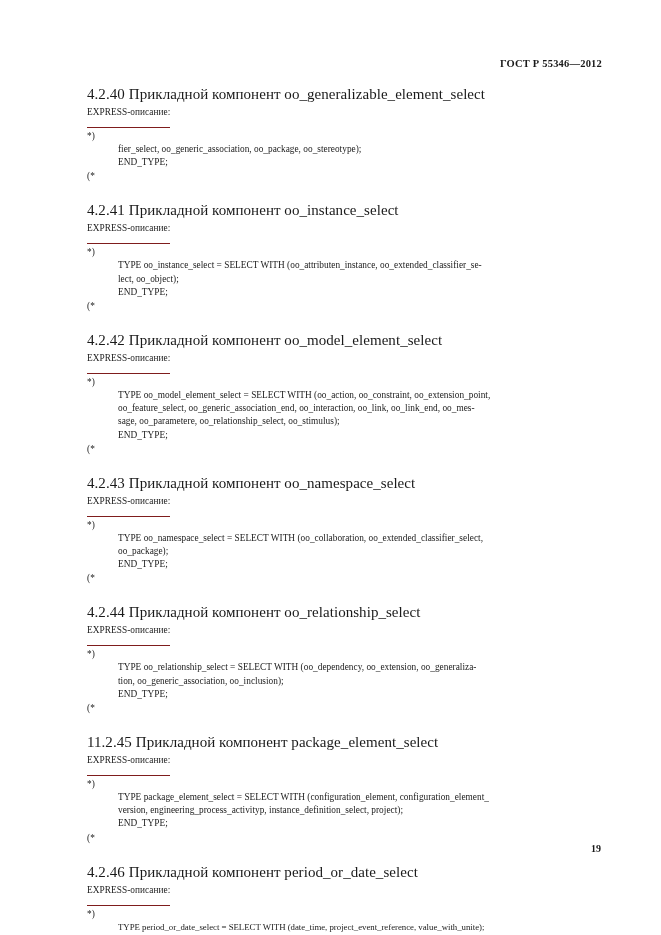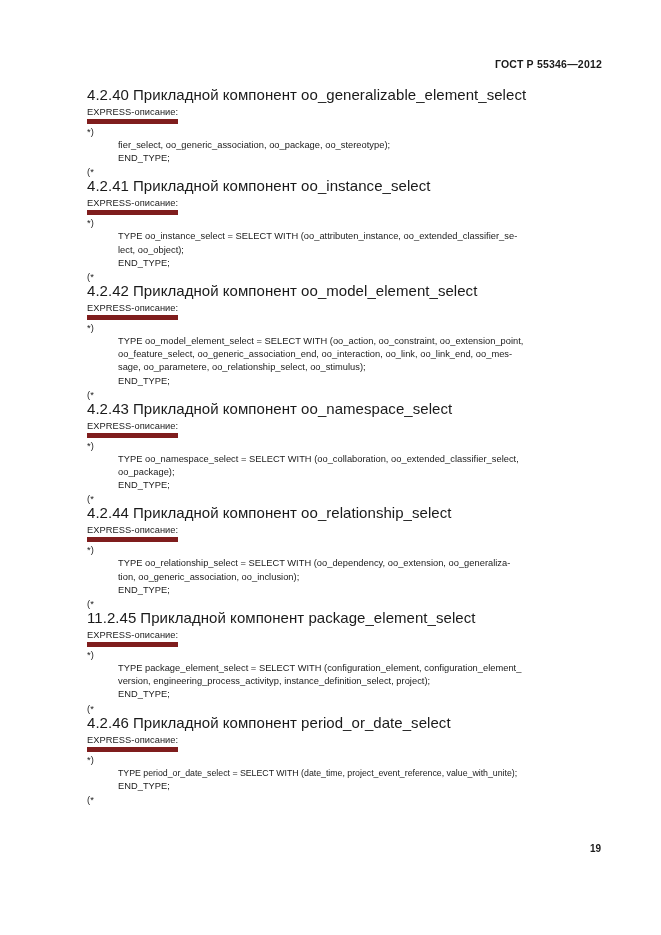--- a/index.html
+++ b/index.html
@@ -14,56 +14,58 @@
     color: #1a1a1a;
     position: relative;
     overflow: hidden;
   }
   .page {
     position: relative;
     width: 661px;
     height: 666px;
     box-sizing: border-box;
     padding: 0;
+    font-family: Liberation Serif, serif;
   }
   .page-header {
     position: absolute;
     top: 58px;
     right: 59px;
     font-size: 10.5px;
     font-weight: bold;
     letter-spacing: 0.2px;
     white-space: nowrap;
   }
   .content {
     position: absolute;
     top: 88px;
     left: 87px;
     width: 515px;
   }
   .section {
     margin-bottom: 0;
   }
   .section + .section {
+    margin-top: 21px;
   }
   .sec-title {
     font-size: 15px;
     line-height: 13px;
     white-space: nowrap;
     letter-spacing: 0.05px;
   }
   .sec-title .num {
     margin-right: 4px;
   }
   .express-label {
     font-size: 9.3px;
     line-height: 13px;
     display: inline-block;
-    border-bottom: 5px solid #7f1d1d;
-    padding-bottom: 0px;
+    border-bottom: 1px solid #7f1d1d;
+    padding-bottom: 8px;
     margin-top: 1px;
     letter-spacing: 0.05px;
   }
   .marker {
     font-size: 9.3px;
     line-height: 13px;
     margin-top: 2px;
     letter-spacing: 0.05px;
   }
   .marker-close {

